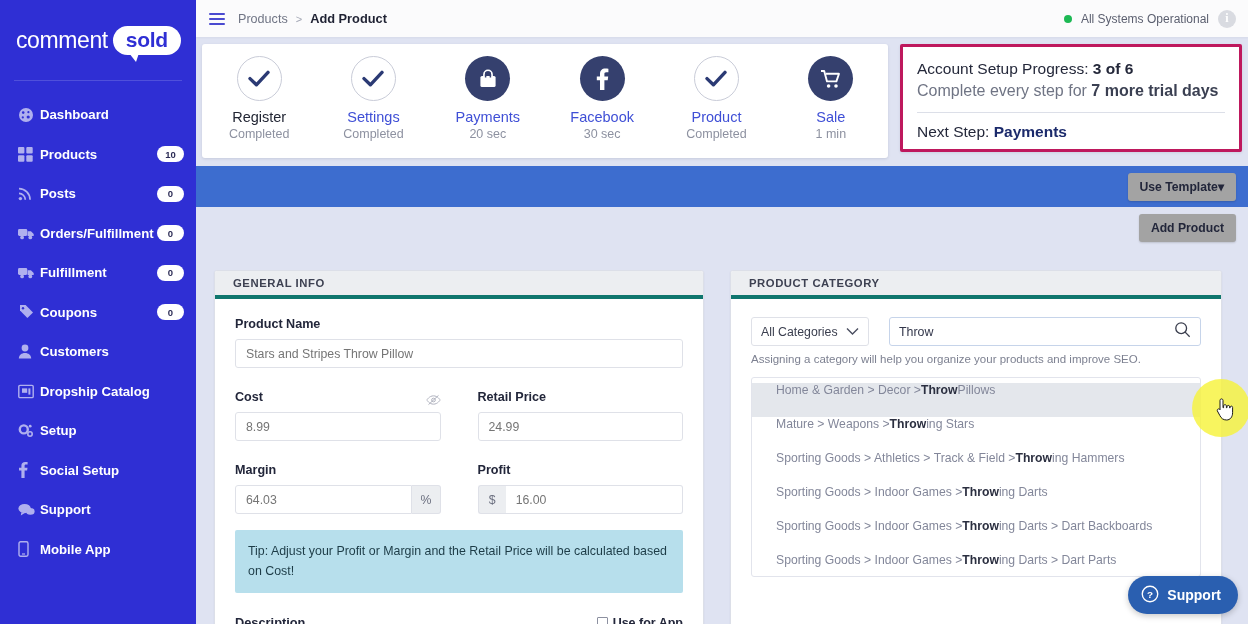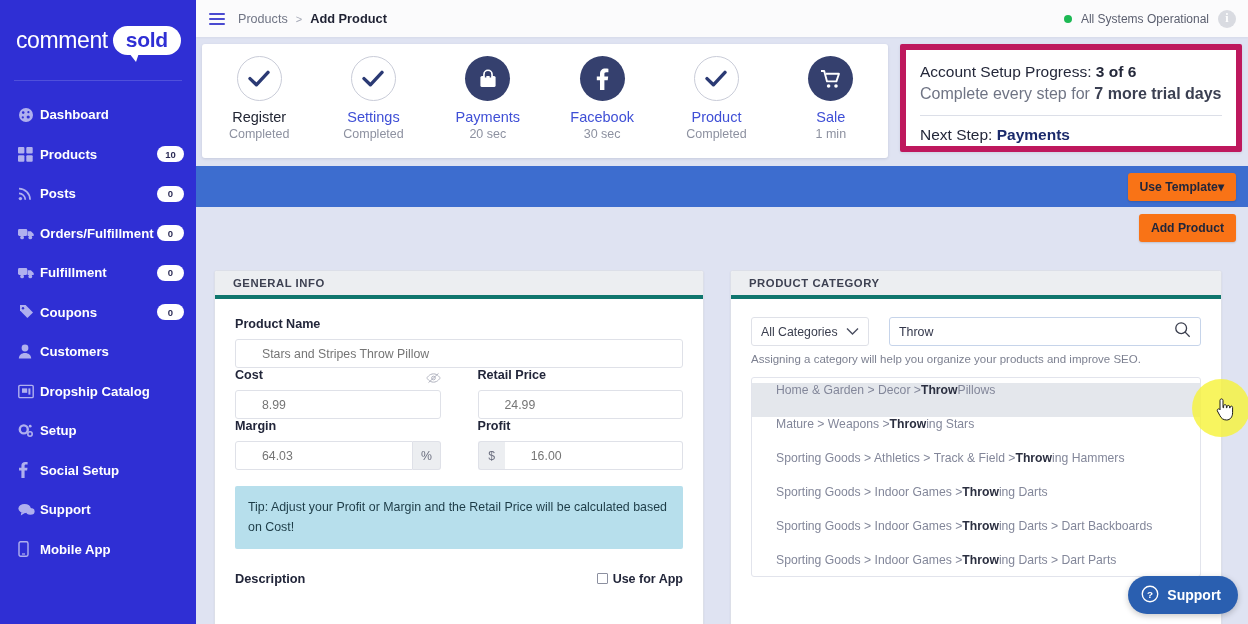--- a/index.html
+++ b/index.html
@@ -157,21 +157,21 @@
   .step-name.done-label { color: #222634; }
   .step-name.link-label { color: #3f4fd6; }
   .step-sub {
     font-size: 12.5px; color: #8d91a0; line-height: 17px; text-align: center;
   }
 
   #setup-card {
     width: 342px; height: 108px;
     margin-left: 12px;
     background: #ffffff;
-    border: 6px solid #be185d;
+    border: 3px solid #be185d;
     border-radius: 2px;
     box-shadow: 0 1px 3px rgba(30,40,80,0.10);
     padding: 11px 14px 0 14px;
   }
   .setup-title {
     font-size: 15.5px; color: #24283a; line-height: 21px;
   }
   .setup-title b { font-weight: 700; }
   .setup-sub {
     font-size: 16px; color: #6f7484; margin-top: 3px;
@@ -187,21 +187,21 @@
 
   
   #blue-band {
     position: absolute; left: 0; top: 166px;
     width: 1052px; height: 41px;
     background: #3d6dcf;
     display: flex; align-items: center; justify-content: flex-end;
     padding-right: 12px;
   }
   .white-btn {
-    background: #f97316;
+    background: #a3a3a3;
     border: none;
     border-radius: 3px;
     font-family: "Liberation Sans", sans-serif;
     font-size: 12.2px; font-weight: 700; color: #22263a;
     padding: 7px 12px;
     cursor: pointer;
     box-shadow: 0 1px 2px rgba(0,0,0,0.15);
     white-space: nowrap;
   }
   #addprod-row {
@@ -241,24 +241,24 @@
     font-size: 12.6px; font-weight: 700; color: #22263a;
     margin-bottom: 8px;
   }
   .text-input {
     width: 100%; height: 29px;
     border: 1px solid #dfe1e8;
     border-radius: 3px;
     background: #ffffff;
     font-family: "Liberation Sans", sans-serif;
     font-size: 12.3px; color: #7d8191;
-    padding: 0 26px;
+    padding: 0 10px;
     outline: none;
   }
-  .row2 { display: flex; gap: 37px; }
+  .row2 { display: flex; gap: 37px; margin-top: 22px; }
   .col { flex: 1; }
   .label-row { display: flex; align-items: center; }
   .eye-ico { margin-left: auto; opacity: 0.55; cursor: pointer; }
 
   .input-group { display: flex; }
   .input-group .text-input { border-radius: 3px 0 0 3px; }
   .addon {
     width: 33px; height: 29px;
     border: 1px solid #dfe1e8; border-left: none;
     border-radius: 0 3px 3px 0;

